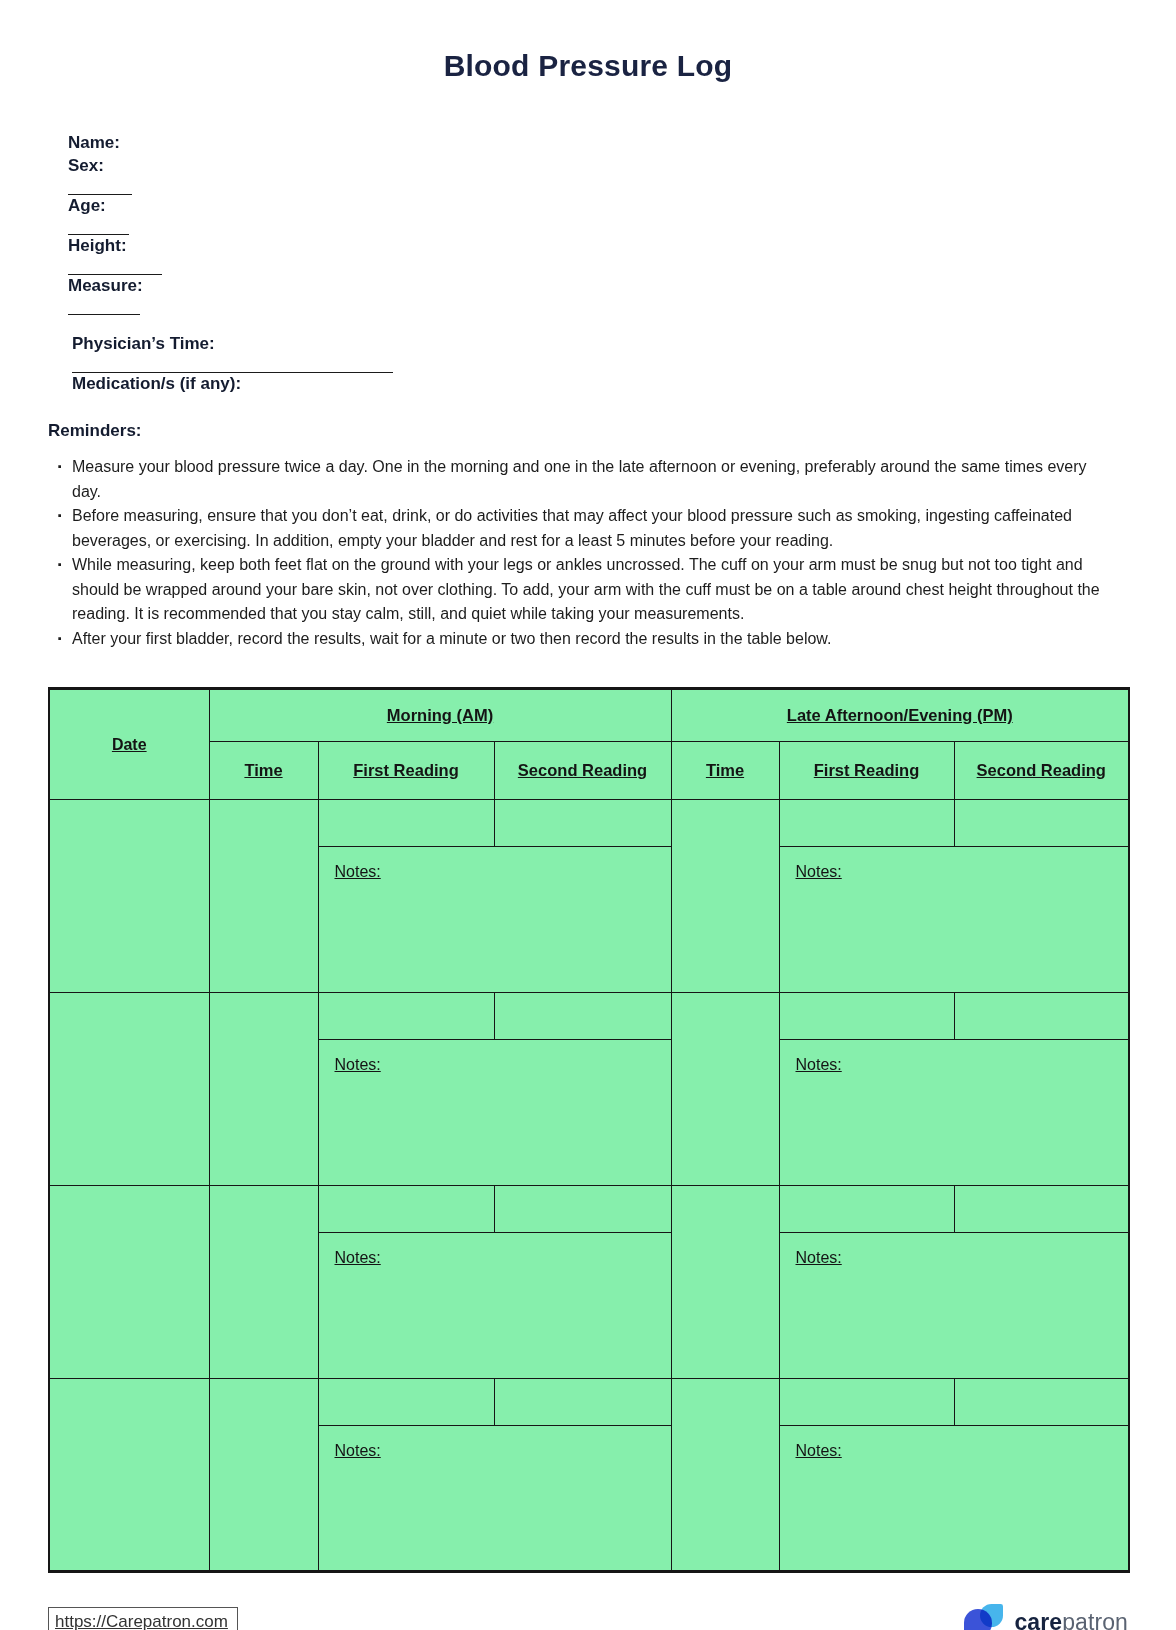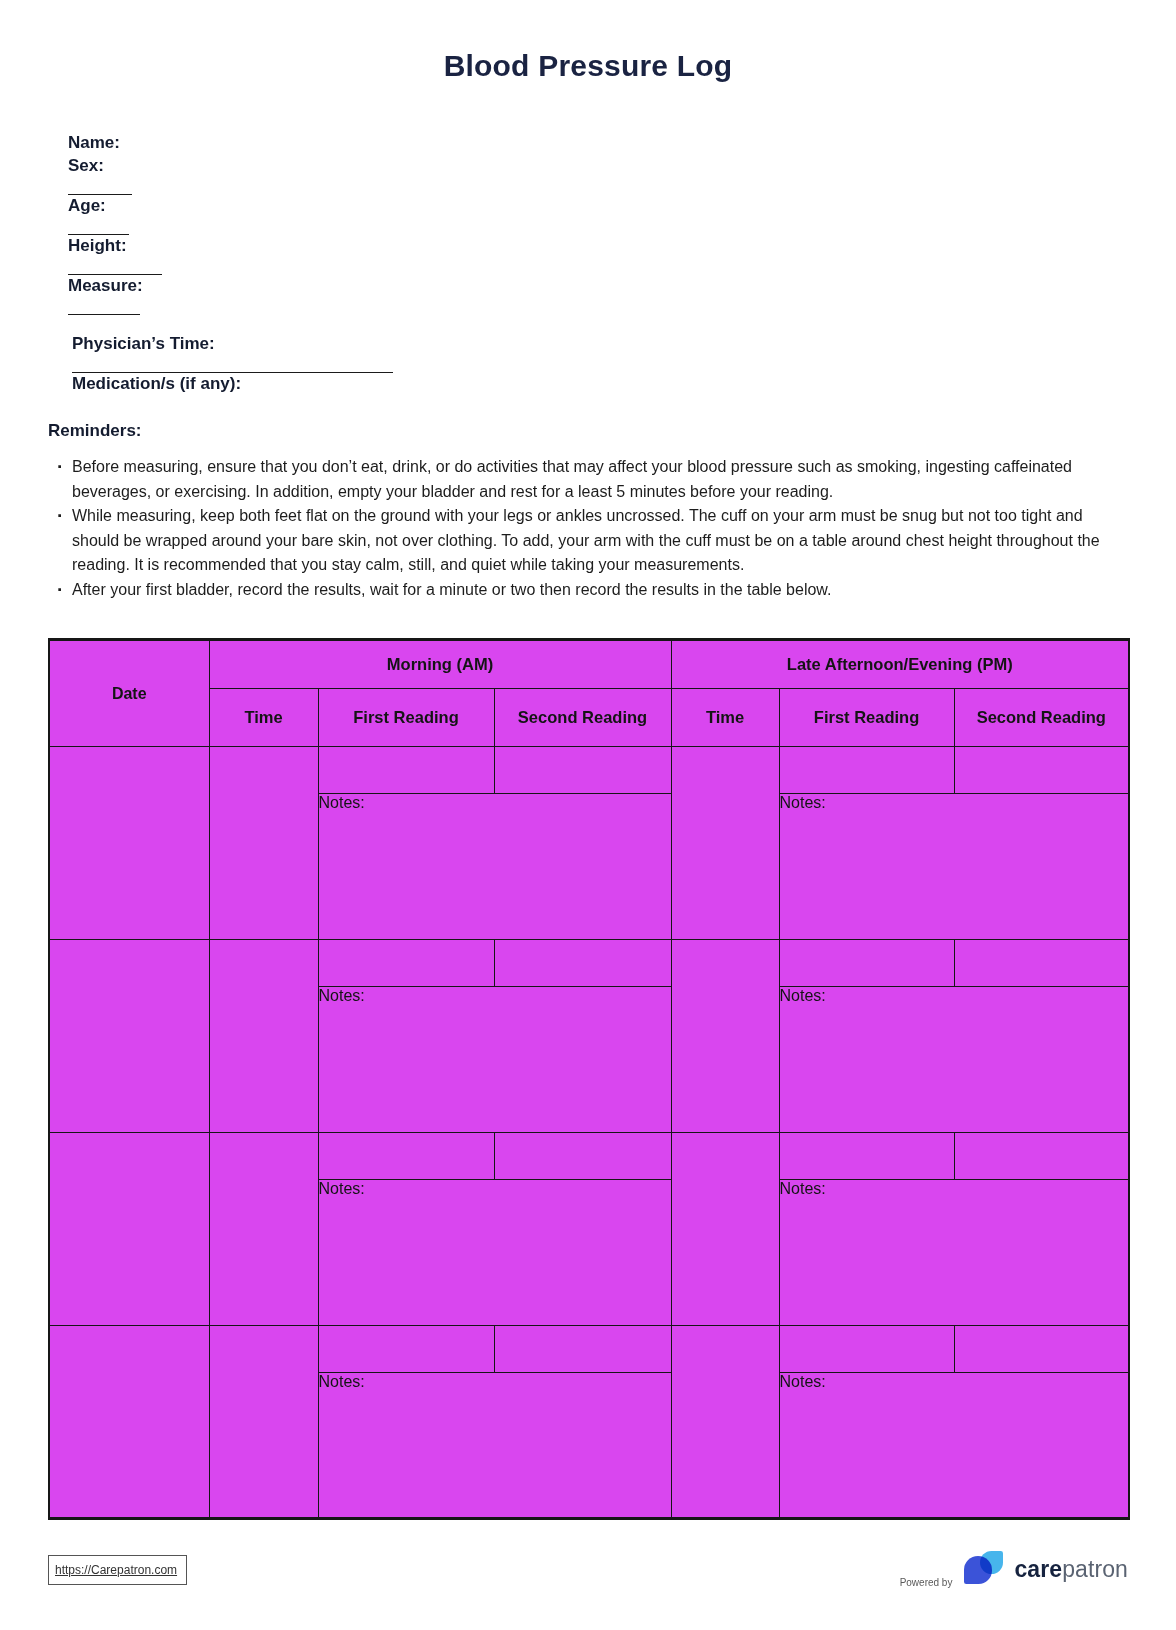--- a/index.html
+++ b/index.html
@@ -88,22 +88,23 @@
 
   
   table.log {
     margin-top: 36px;
     border-collapse: collapse;
     table-layout: fixed;
     width: 1080px;
   }
   table.log th, table.log td {
     border: 1.5px solid #161616;
-    padding: 0;
-    background: #d946ef;
+    padding: 16px;
+    background: #86efac;
+    text-decoration: underline;
   }
   table.log { border: 2px solid #161616; border-top-width: 3px; border-bottom-width: 3px; }
   th.group-hd {
     height: 49px;
     background: #e7e7e7;
     font-size: 16.5px; font-weight: 700; color: #141414;
     text-align: center; vertical-align: middle;
   }
   th.date-hd {
     background: #ffffff;
@@ -128,21 +129,21 @@
   .footer {
     margin-top: 31px;
     display: flex; align-items: center; justify-content: space-between;
   }
   .url-box {
     border: 1.5px solid #555555;
     padding: 4px 9px 6px 6px;
     display: inline-block;
   }
   .url-link {
-    font-size: 12px; color: #333333;
+    font-size: 17px; color: #333333;
     margin-top: 42px;
   }
   .brand {
     display: flex; align-items: center;
   }
   .powered-by { font-size: 10px; color: #5a5a5a; margin-right: 12px; position: relative; top: 13px; }
   .logo-mark { position: relative; width: 44px; height: 37px; margin-right: 6px; }
   .logo-blob-dark {
     position: absolute; left: 0; top: 5px;
     width: 28px; height: 28px;
@@ -183,20 +184,21 @@
   <div class="fields-row fields-row-2">
     <span class="flabel">Physician’s Time:</span>
     <span class="u u-physician"></span>
     <span class="flabel gap-med">Medication/s (if any):</span>
     <span class="u u-medication"></span>
   </div>
 
 
   <div class="reminders-heading">Reminders:</div>
   <ul class="reminders">
+    <li>Measure your blood pressure twice a day. One in the morning and one in the late afternoon or evening, preferably around the same times every day.</li>
     <li>Before measuring, ensure that you don’t eat, drink, or do activities that may affect your blood pressure such as smoking, ingesting caffeinated beverages, or exercising. In addition, empty your bladder and rest for a least 5 minutes before your reading.</li>
     <li>While measuring, keep both feet flat on the ground with your legs or ankles uncrossed. The cuff on your arm must be snug but not too tight and should be wrapped around your bare skin, not over clothing. To add, your arm with the cuff must be on a table around chest height throughout the reading. It is recommended that you stay calm, still, and quiet while taking your measurements.</li>
     <li>After your first bladder, record the results, wait for a minute or two then record the results in the table below.</li>
   </ul>
 
   <table class="log">
     <colgroup>
       <col style="width:160px">
         <col style="width:109px">
         <col style="width:176px">

